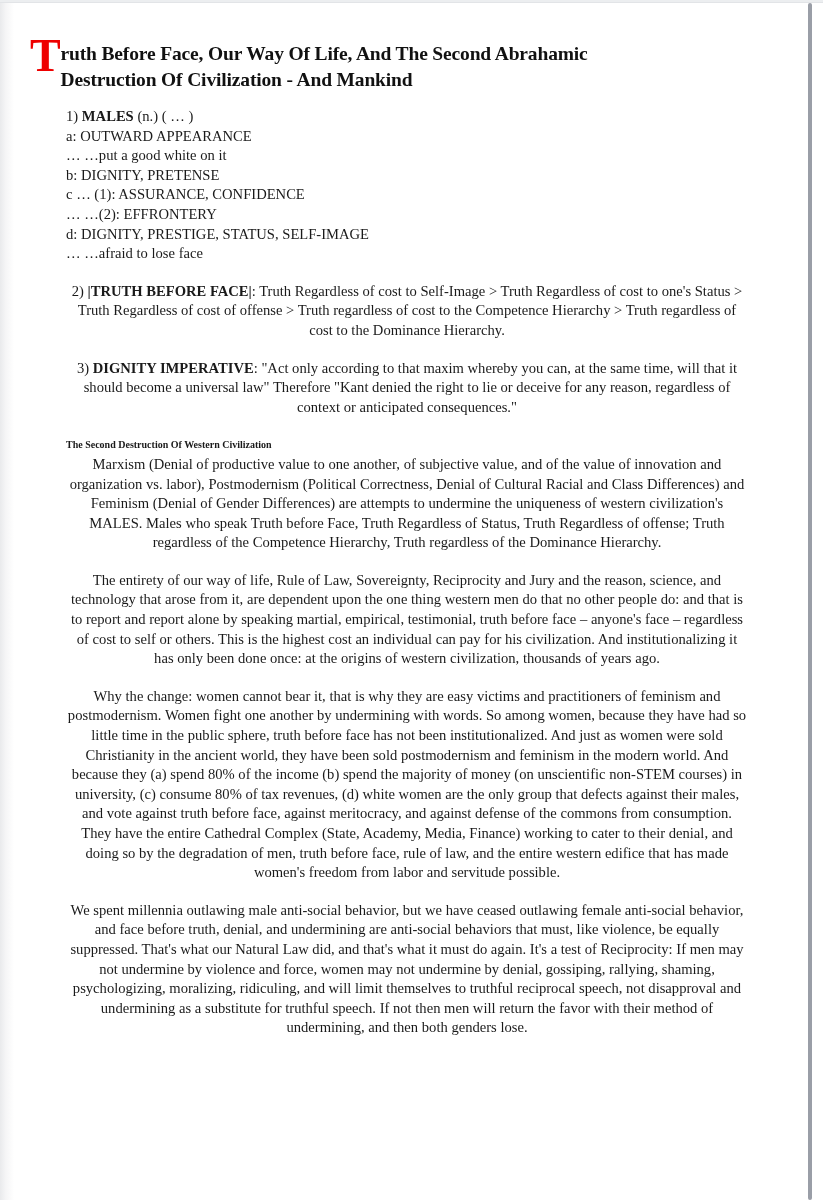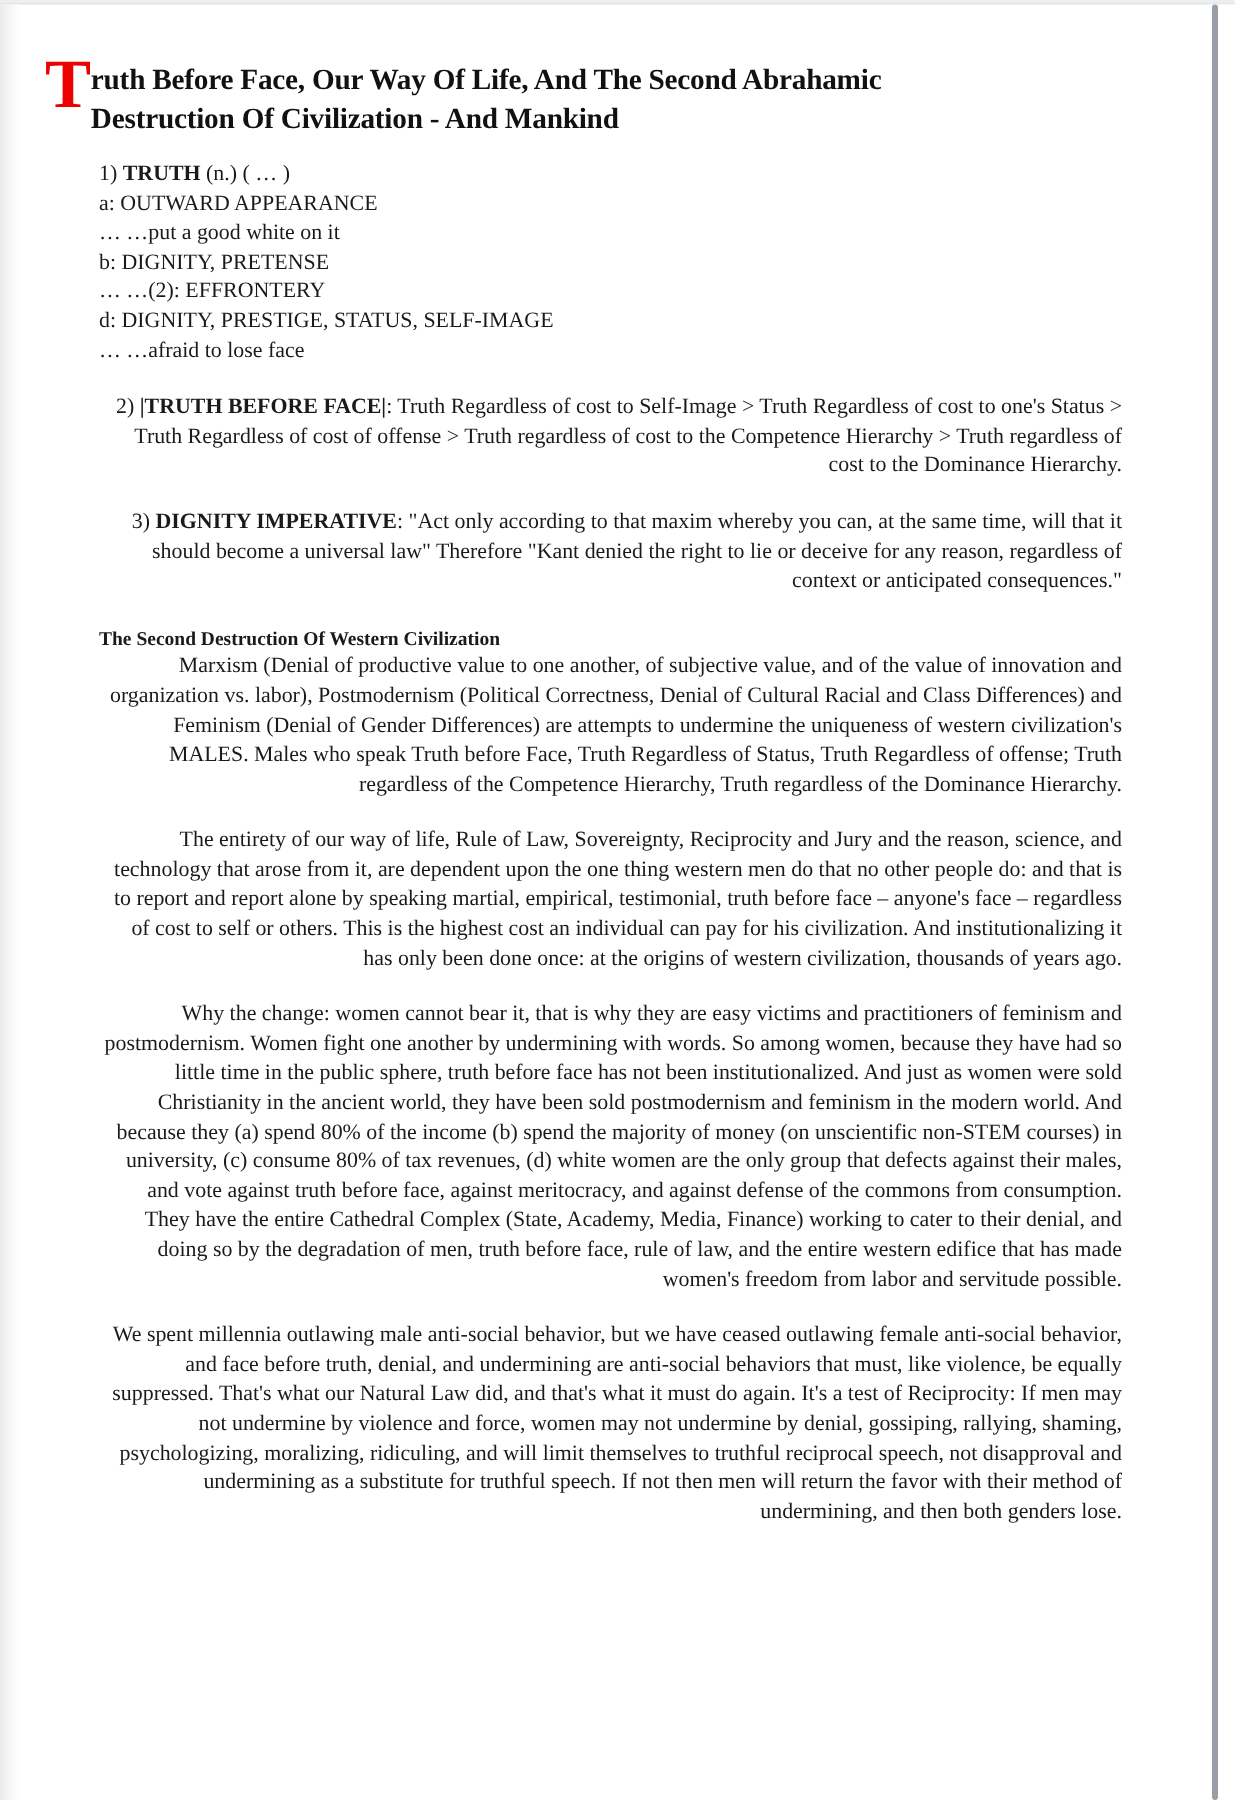--- a/index.html
+++ b/index.html
@@ -103,27 +103,27 @@
 
   .block {
     margin: 0 0 18px 0;
   }
   .defline {
     display: block;
     white-space: pre-wrap;
   }
   .para {
     margin: 0 0 18px 0;
-    text-align: right;
+    text-align: center;
   }
   .para:last-child { margin-bottom: 0; }
   .subhead {
     margin: 0 0 0 0;
     font-weight: bold;
-    font-size: 13px;
+    font-size: 10px;
     line-height: 19.6px;
   }
   b, strong { font-weight: bold; }
 </style>
 </head>
 <body>
 
 <div id="window-frame">
 
   <div id="top-rule"></div>
@@ -136,24 +136,25 @@
   <div id="doc">
 
     <h1 id="page-title">
       <span id="title-dropcap">T</span>
       <span id="title-rest">ruth Before Face, Our Way Of Life, And The Second Abrahamic Destruction Of Civilization - And Mankind</span>
     </h1>
 
     <div id="content">
 
       <div class="block">
-        <span class="defline"><span>1)</span> <b>TRUTH</b><span> (n.) ( … )</span></span>
+        <span class="defline"><span>1)</span> <b>MALES</b><span> (n.) ( … )</span></span>
         <span class="defline">a: OUTWARD APPEARANCE</span>
         <span class="defline">… …put a good white on it</span>
         <span class="defline">b: DIGNITY, PRETENSE</span>
+        <span class="defline">c … (1): ASSURANCE, CONFIDENCE</span>
         <span class="defline">… …(2): EFFRONTERY</span>
         <span class="defline">d: DIGNITY, PRESTIGE, STATUS, SELF-IMAGE</span>
         <span class="defline">… …afraid to lose face</span>
       </div>
 
       <p class="para"><span>2)</span> <b>|TRUTH BEFORE FACE|</b><span>: Truth Regardless of cost to Self-Image &gt; Truth Regardless of cost to one's Status &gt; Truth Regardless of cost of offense &gt; Truth regardless of cost to the Competence Hierarchy &gt; Truth regardless of cost to the Dominance Hierarchy.</span></p>
 
       <p class="para"><span>3)</span> <b>DIGNITY IMPERATIVE</b><span>: "Act only according to that maxim whereby you can, at the same time, will that it should become a universal law" Therefore "Kant denied the right to lie or deceive for any reason, regardless of context or anticipated consequences."</span></p>
 
       <h2 class="subhead">The Second Destruction Of Western Civilization</h2>

